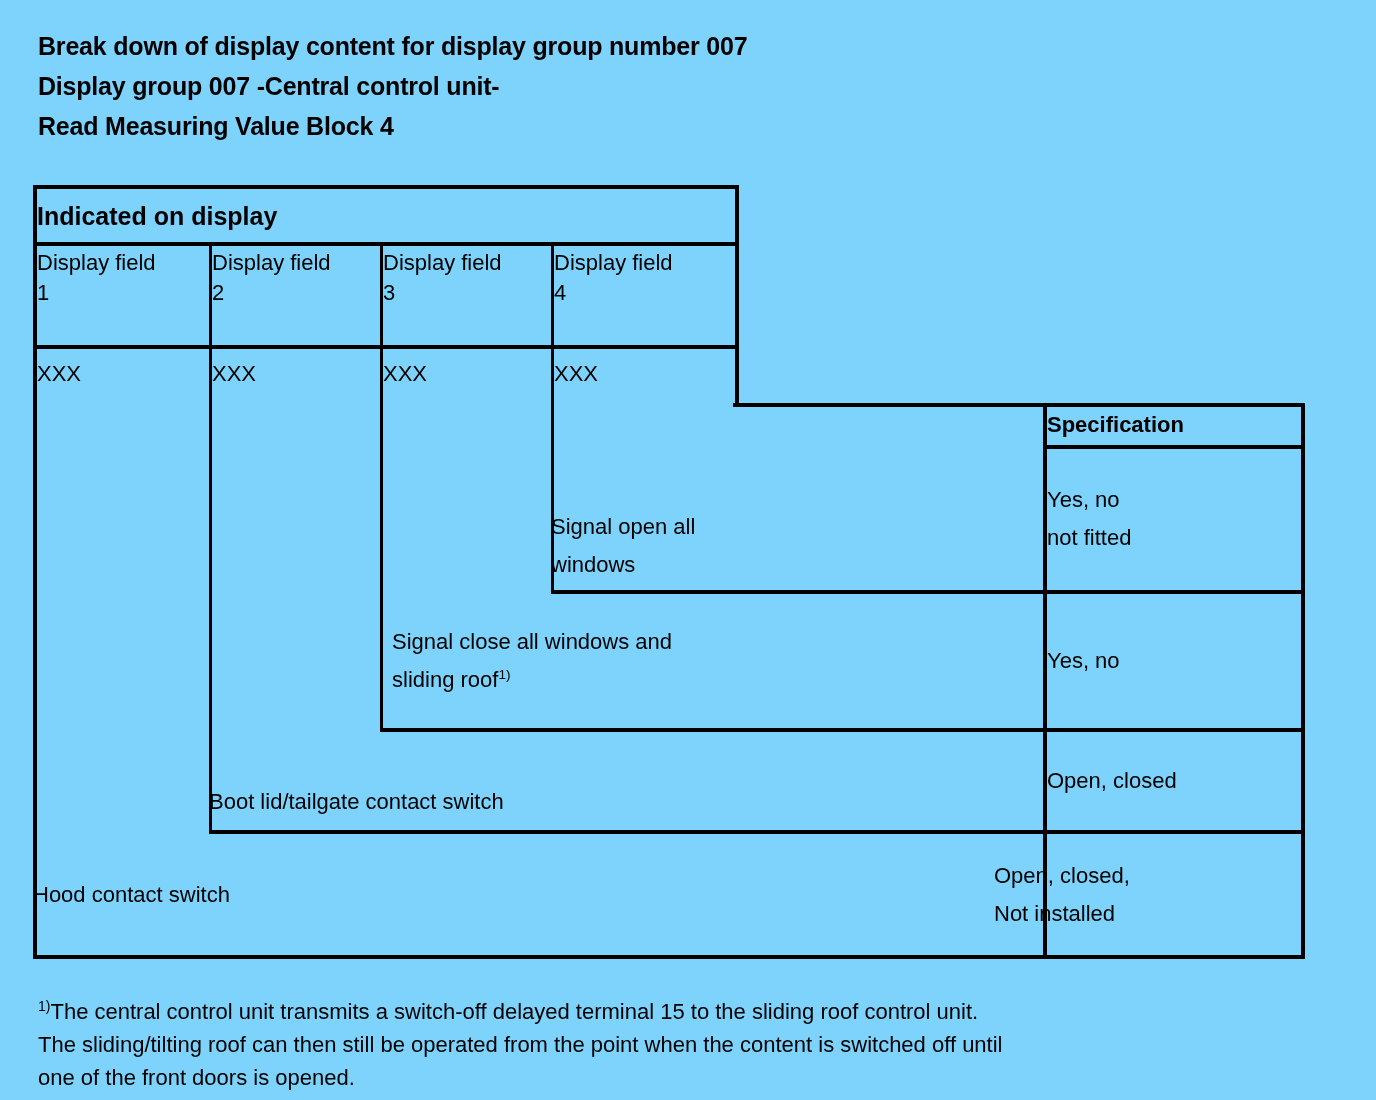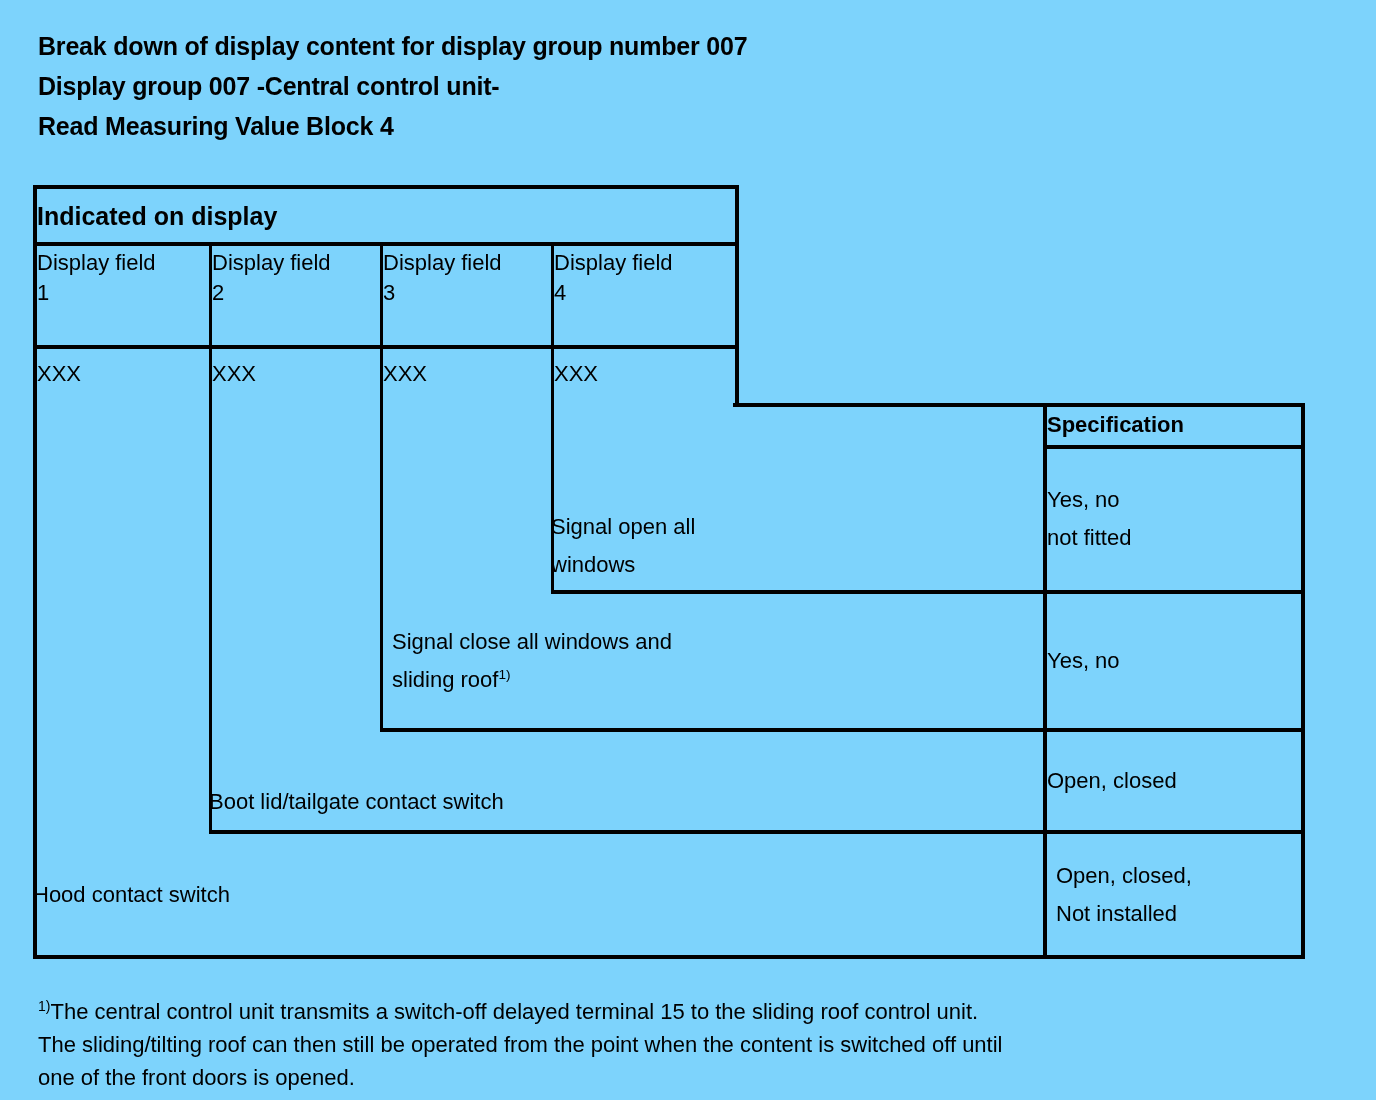--- a/index.html
+++ b/index.html
@@ -216,21 +216,21 @@
     <div class="cell" style="left:209px; top:732px; width:834px; height:98px;margin-top:21px;">
       <span class="cell-inner">Boot lid/tailgate contact switch</span>
     </div>
     <div class="cell" style="left:1047px; top:732px; width:254px; height:98px;">
       <span class="cell-inner">Open, closed</span>
     </div>
 
     <div class="cell" style="left:33px; top:834px; width:1010px; height:121px;">
       <span class="cell-inner">Hood contact switch</span>
     </div>
-    <div class="cell" style="left:1047px; top:834px; width:254px; height:121px;padding-left:9px;">
+    <div class="cell" style="left:985px; top:834px; width:254px; height:121px;padding-left:9px;">
       <span class="cell-inner">
         <span>Open, closed,</span><br>
         <span>Not installed</span>
       </span>
     </div>
 
   </div>
 
   <div class="footnote">
     <div class="footnote-line"><span class="fn-marker">1)</span><span>The central control unit transmits a switch-off delayed terminal 15 to the sliding roof control unit.</span></div>

